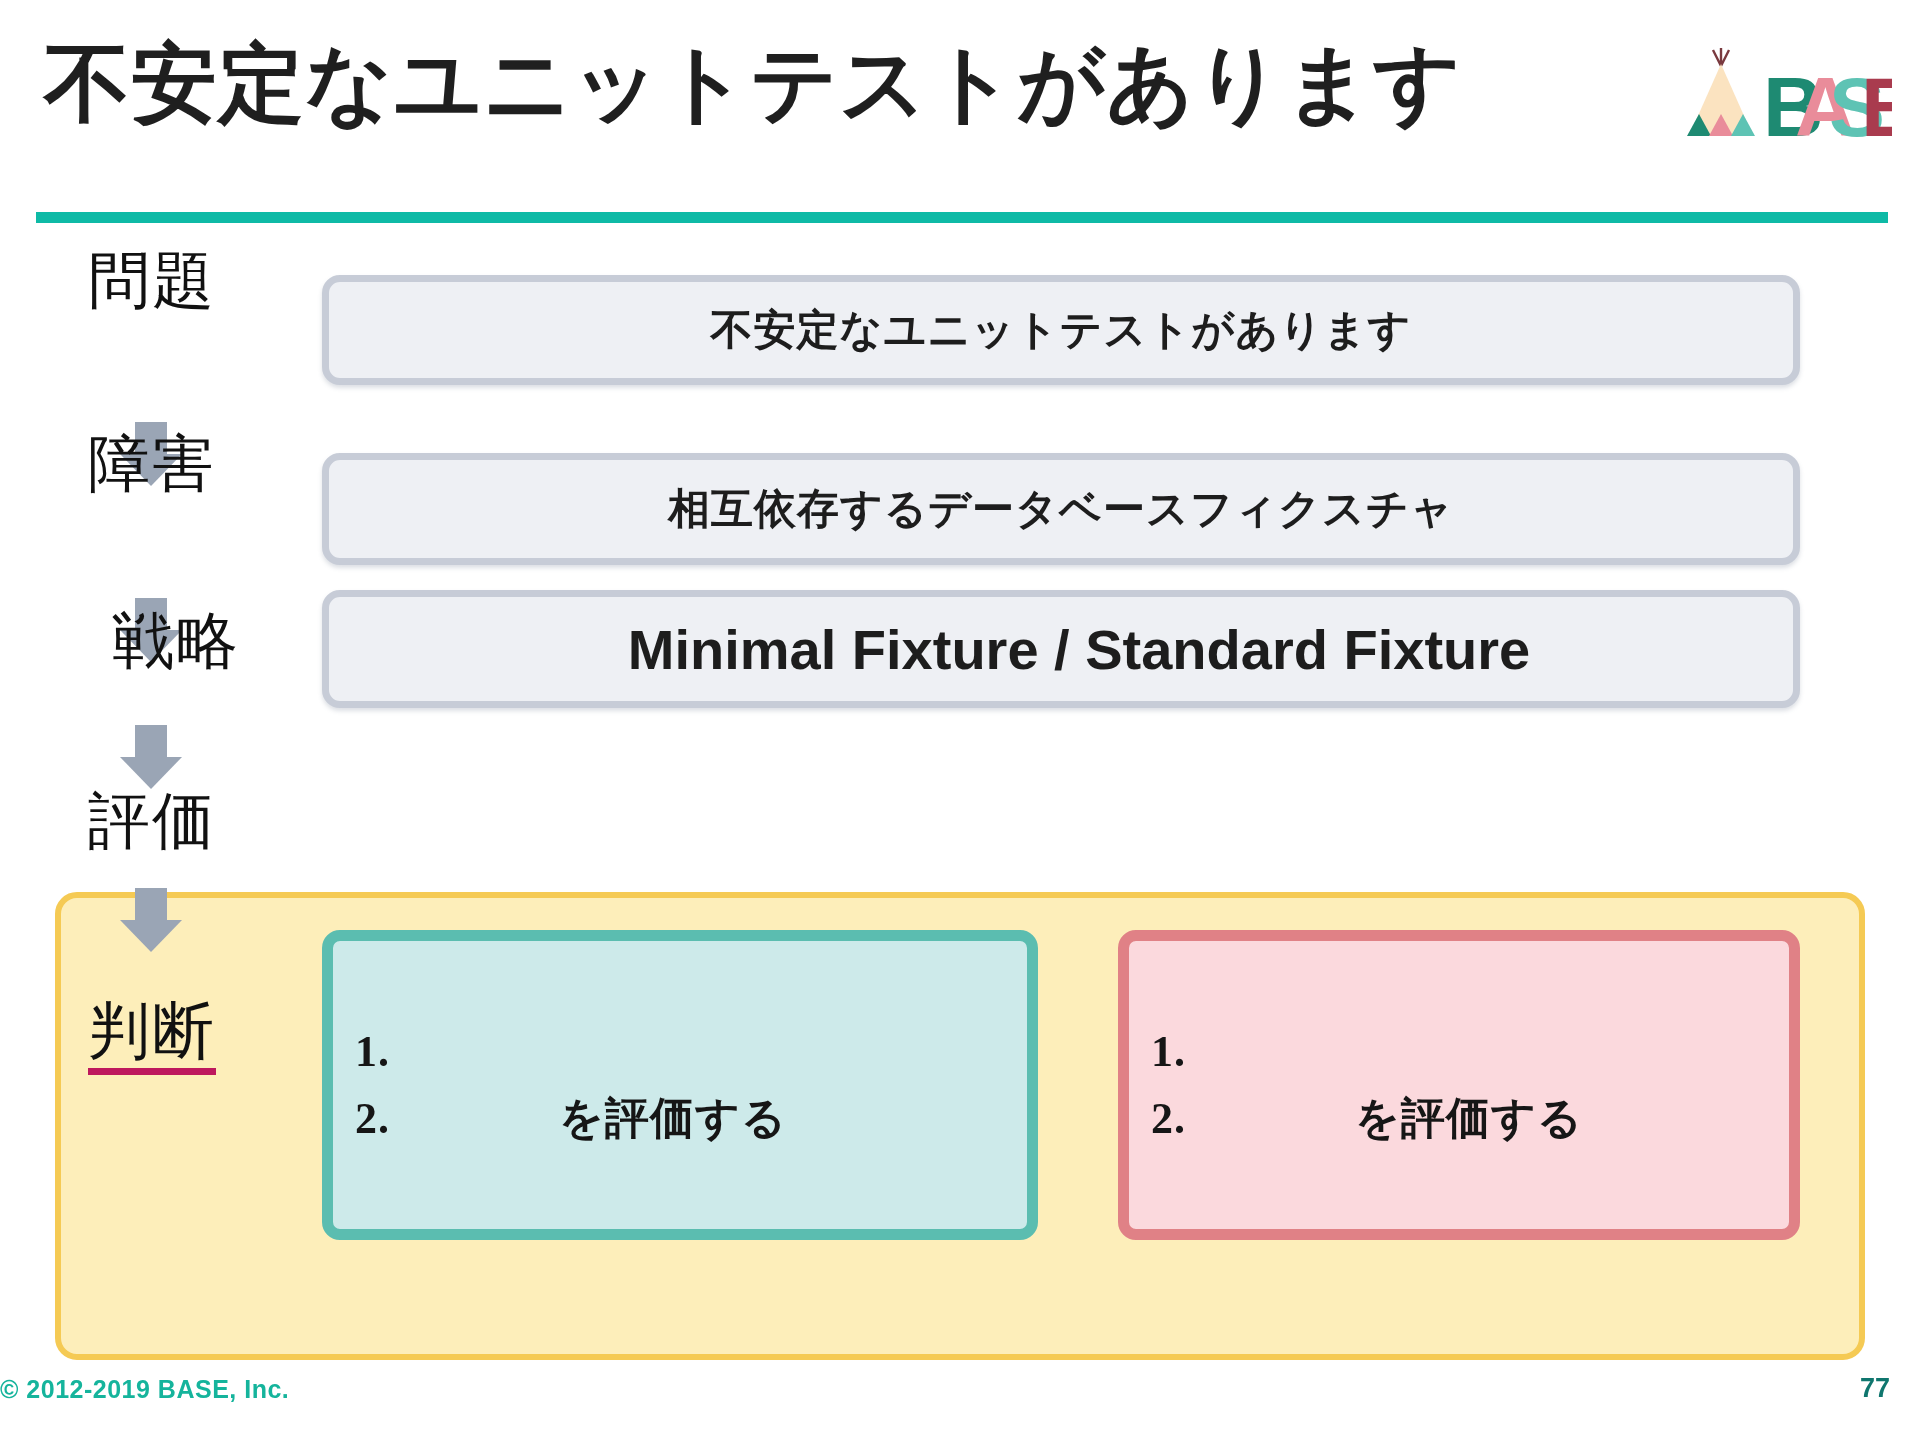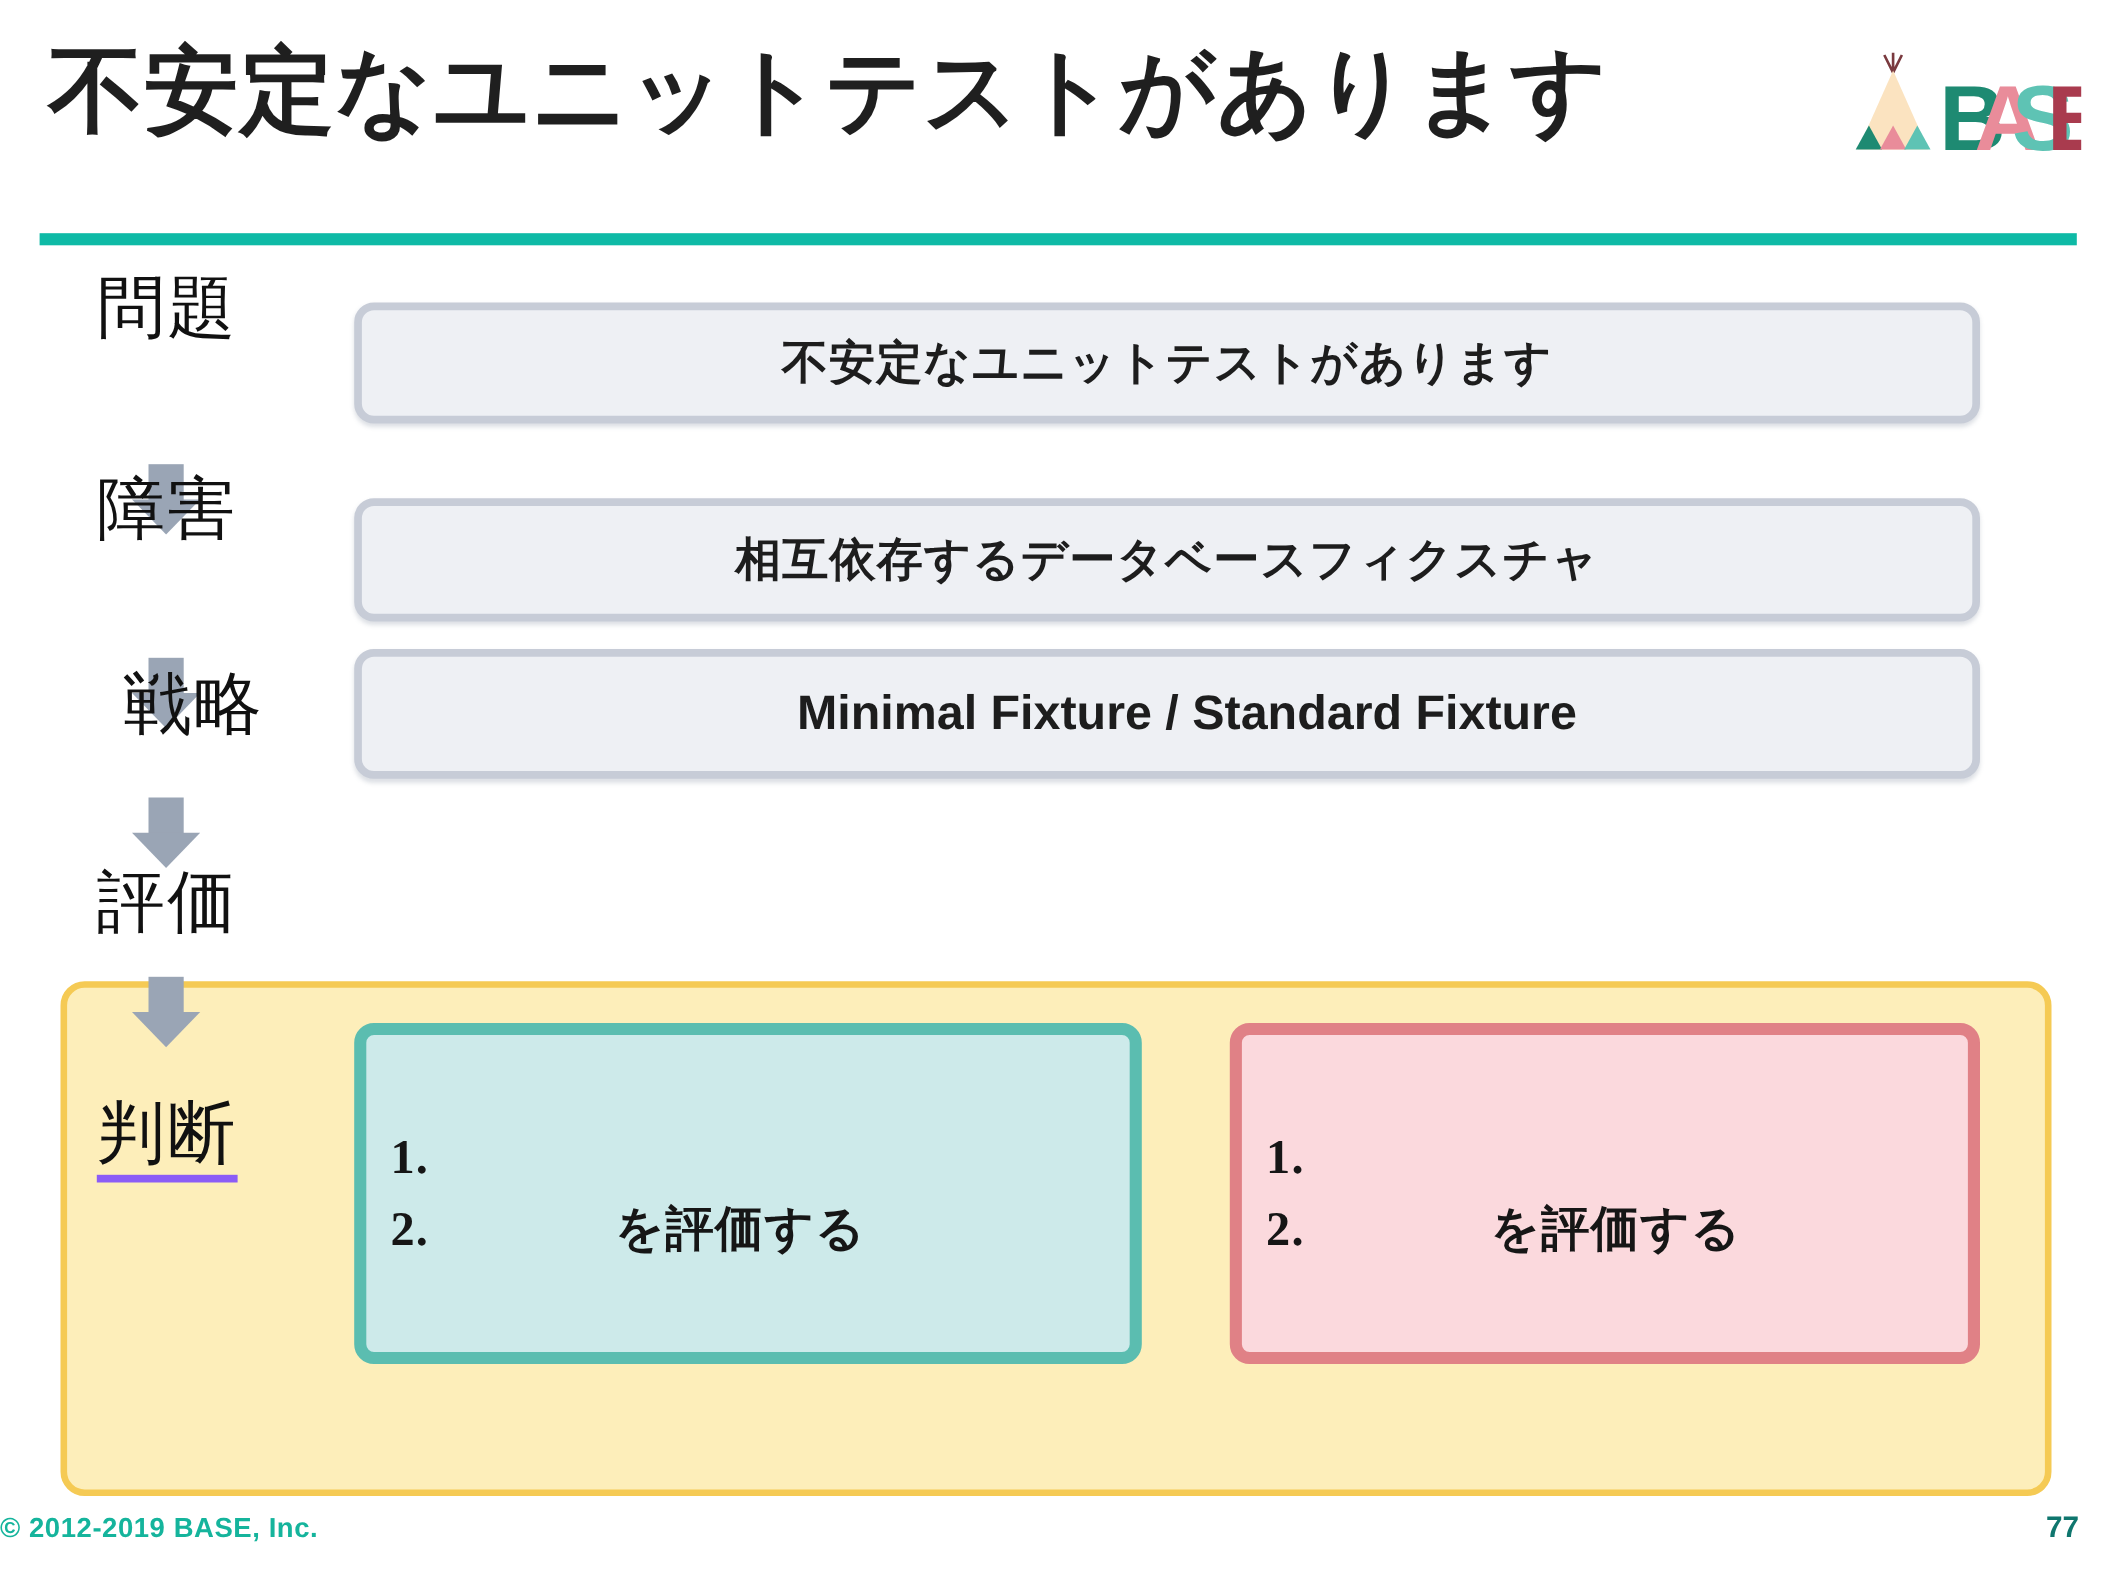--- a/index.html
+++ b/index.html
@@ -56,21 +56,21 @@
   .row-label {
     position: absolute;
     font-size: 62px;
     font-weight: normal;
     color: #111111;
     letter-spacing: 2px;
     line-height: 1;
     white-space: nowrap;
   }
   .row-label.underlined {
-    border-bottom: 7px solid #8b5cf6;
+    border-bottom: 7px solid #be185d;
     padding-bottom: 6px;
     text-align: center;
   }
 
   .flow-box {
     position: absolute;
     left: 322px;
     width: 1478px;
     background: #eef0f4;
     border: 7px solid #c7ccd7;
@@ -83,21 +83,21 @@
   }
   .flow-box-text {
     font-size: 42px;
     font-weight: bold;
     color: #1d1d1d;
     letter-spacing: 1px;
     text-align: center;
     white-space: nowrap;
   }
   .flow-box-text.latin {
-    font-size: 44px;
+    font-size: 56px;
     letter-spacing: 0px;
     margin-left: 36px;
   }
 
   
   .arrow-down {
     position: absolute;
     width: 62px;
     height: 64px;
   }

